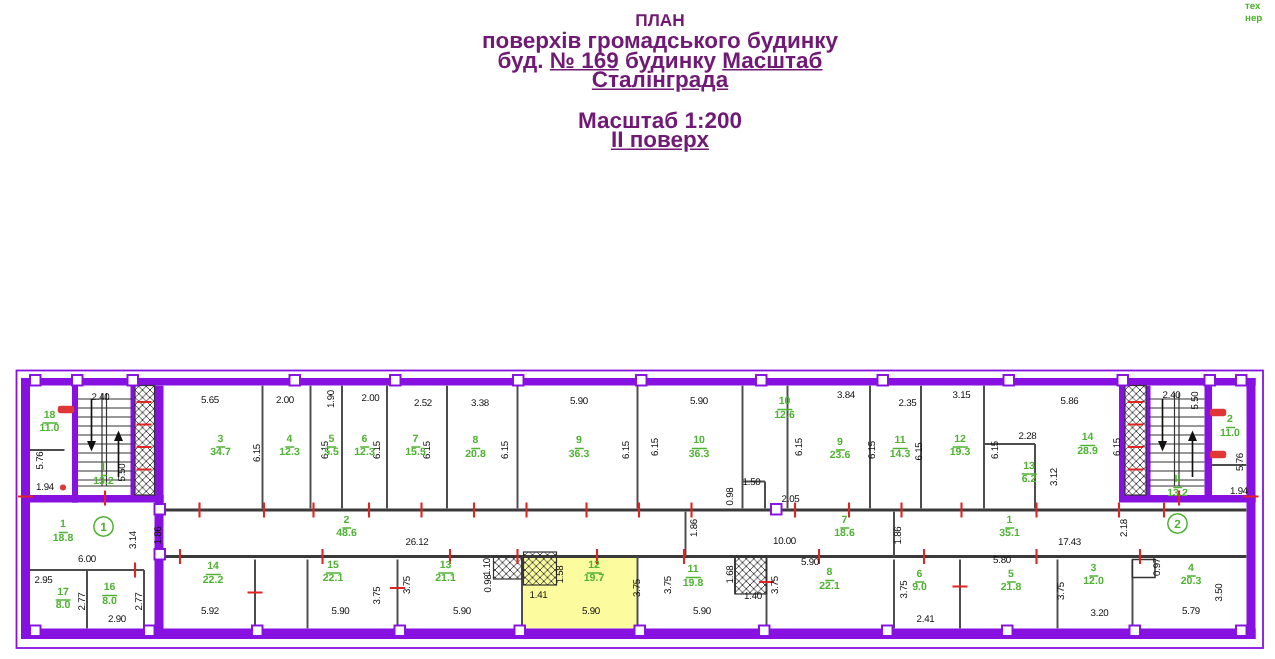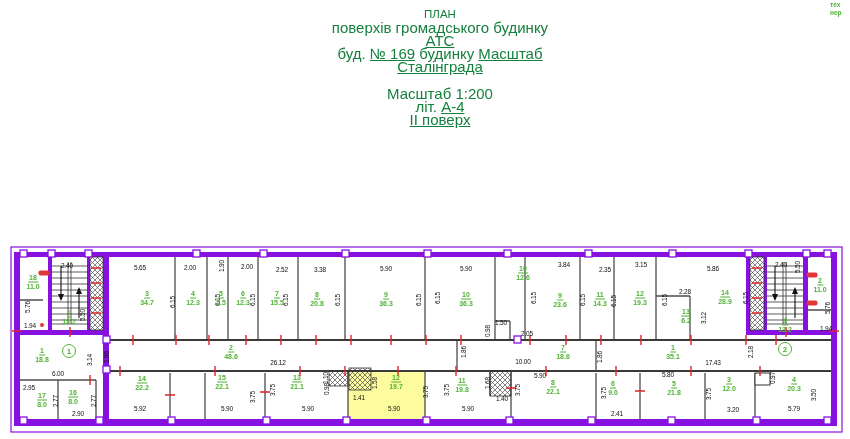--- a/index.html
+++ b/index.html
@@ -3,21 +3,21 @@
 <meta charset="utf-8">
 <style>
   html,body{margin:0;padding:0;}
   body{
     width:850px;height:439px;background:#ffffff;position:relative;overflow:hidden;
     font-family:"Liberation Sans", sans-serif;
   }
   
   .title-block{
     position:absolute;left:300px;top:8px;width:280px;text-align:center;
-    color:#15803d;font-weight:normal;z-index:5;
+    color:#701a75;font-weight:bold;z-index:5;
   }
   .t1{font-size:15px;line-height:13px;}
   .t-main{font-size:11.5px;}
   .u{text-decoration:underline;}
   .t-gap{height:14px;}
   .corner-note{
     position:absolute;left:830px;top:1px;color:#4fb332;font-weight:bold;
     font-size:6.5px;line-height:8px;z-index:5;white-space:nowrap;
   }
   
@@ -40,25 +40,23 @@
     justify-content:center;transform:translate(-50%,-50%);z-index:3;background:#fff;box-sizing:border-box;
   }
   .red-tag{position:absolute;background:#e03636;border-radius:2px;transform:translate(-50%,-50%);z-index:4;}
 </style>
 </head>
 <body>
 
 <div class="title-block">
   <div class="t1 t-main">ПЛАН</div>
   <div class="t1">поверхів громадського будинку</div>
-  <div class="t1 u">АТС</div>
   <div class="t1"><span>буд. </span><span class="u">№ 169</span><span> будинку </span><span class="u">Масштаб Сталінграда</span></div>
   <div class="t-gap"></div>
   <div class="t1">Масштаб 1:200</div>
-  <div class="t1"><span>літ. </span><span class="u">А-4</span></div>
   <div class="t1 u">ІІ поверх</div>
 </div>
 
 <div class="corner-note">
   <div>тех</div>
   <div>нер</div>
 </div>
 
 <div id="plan">
 

